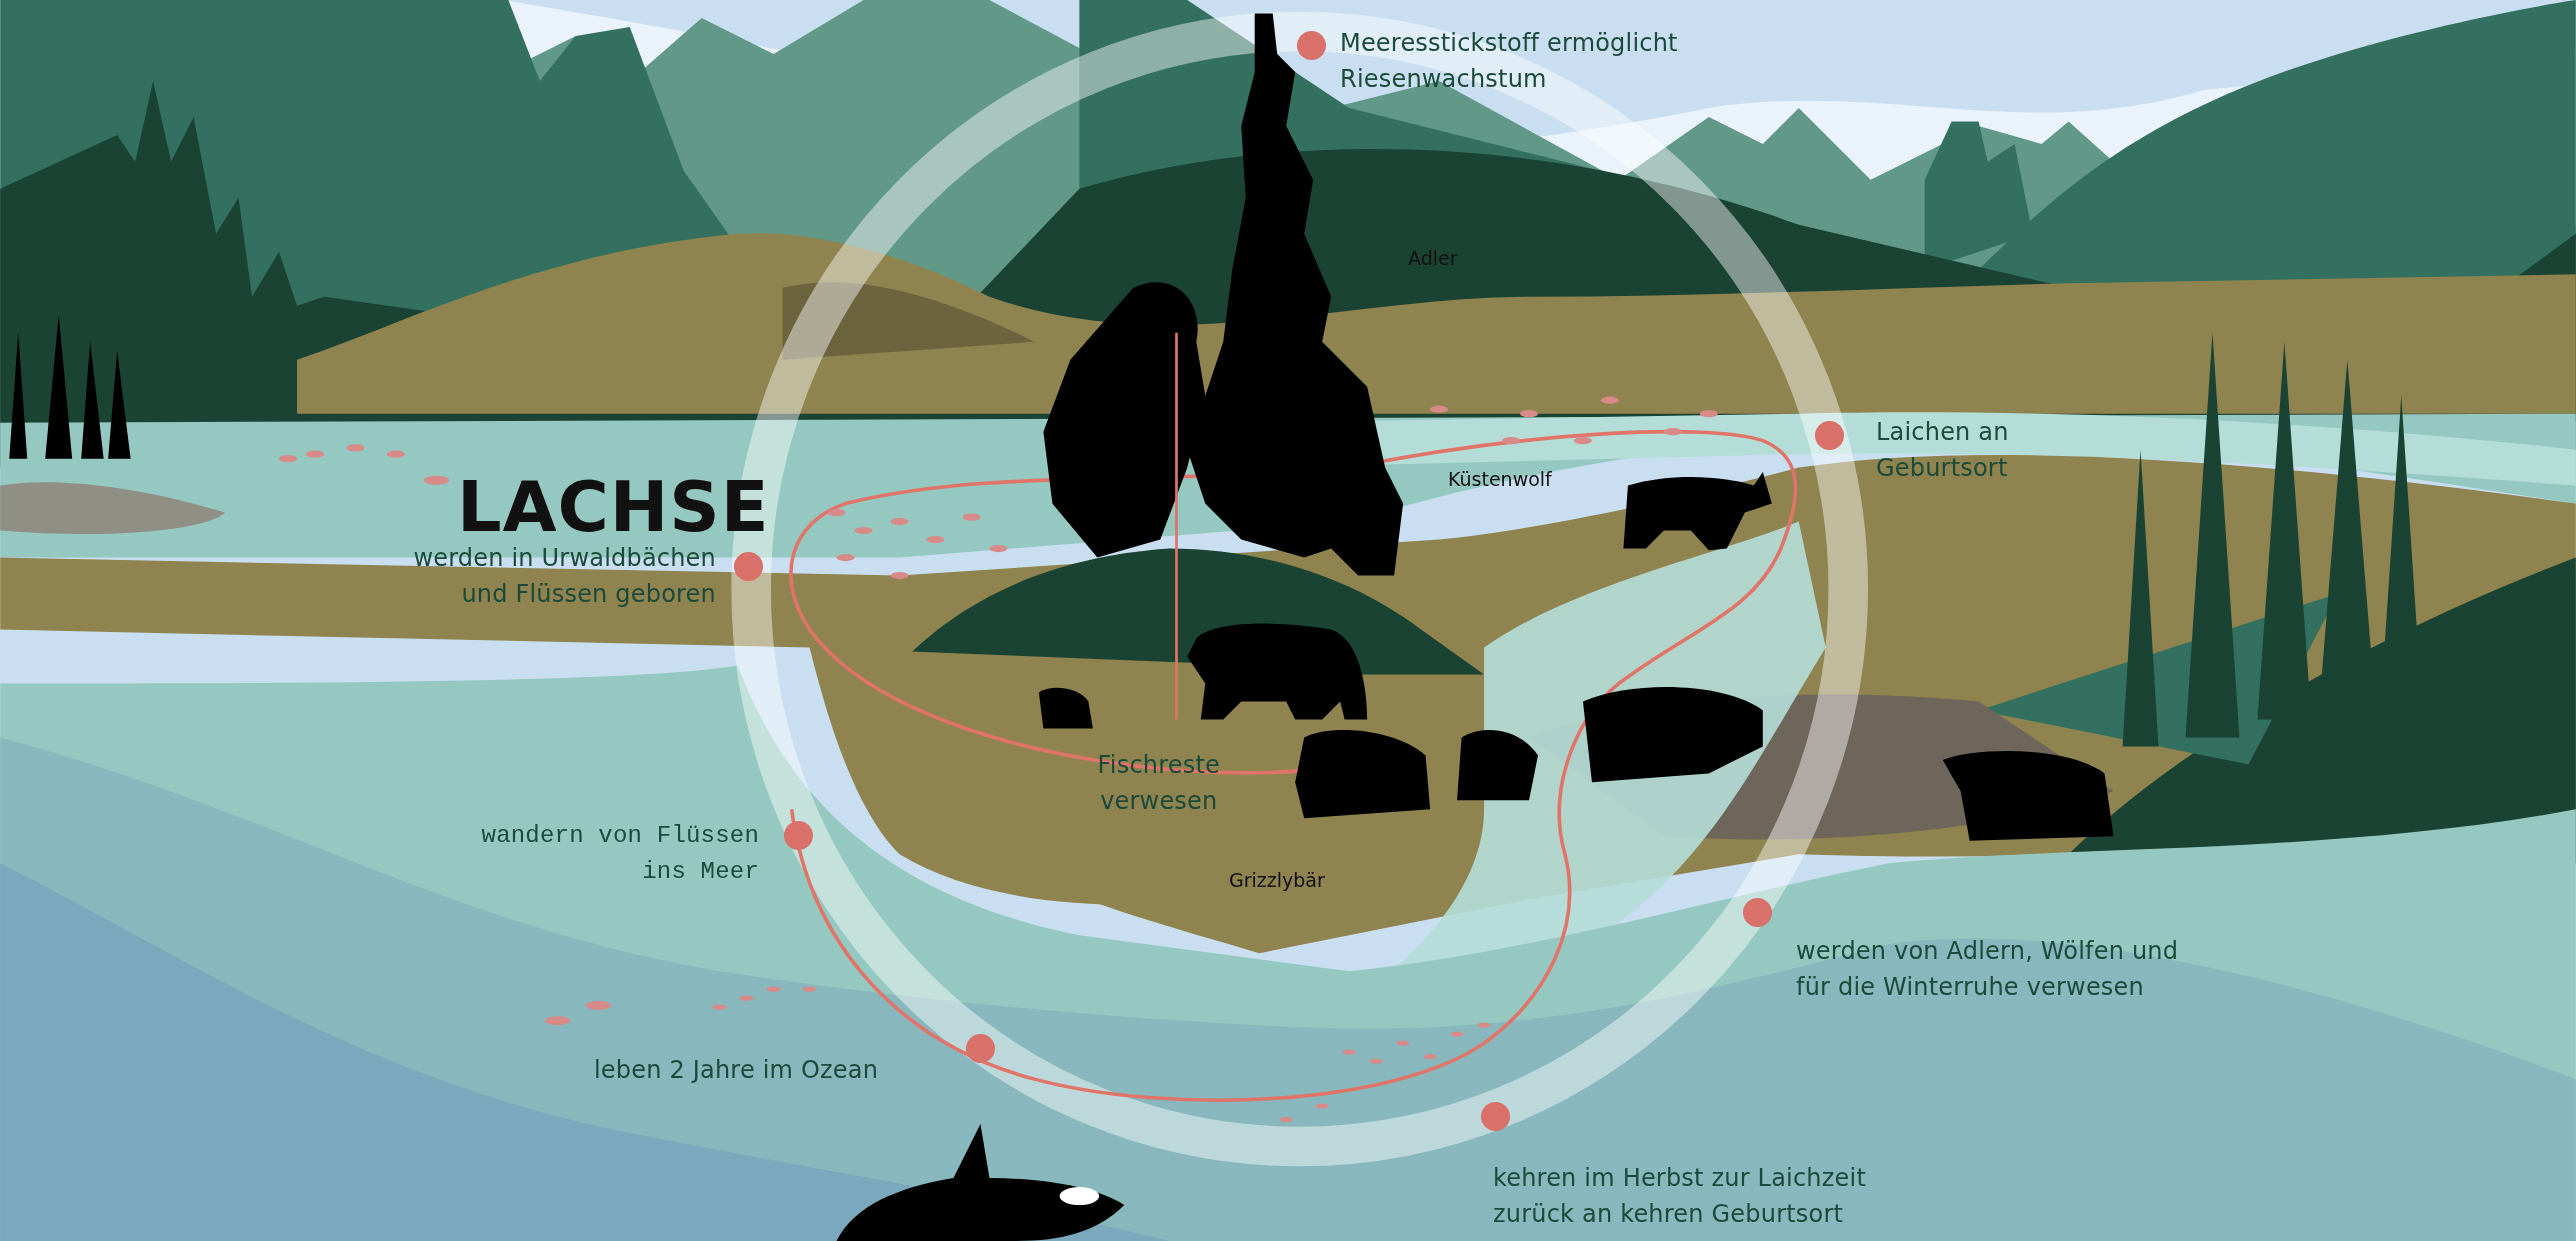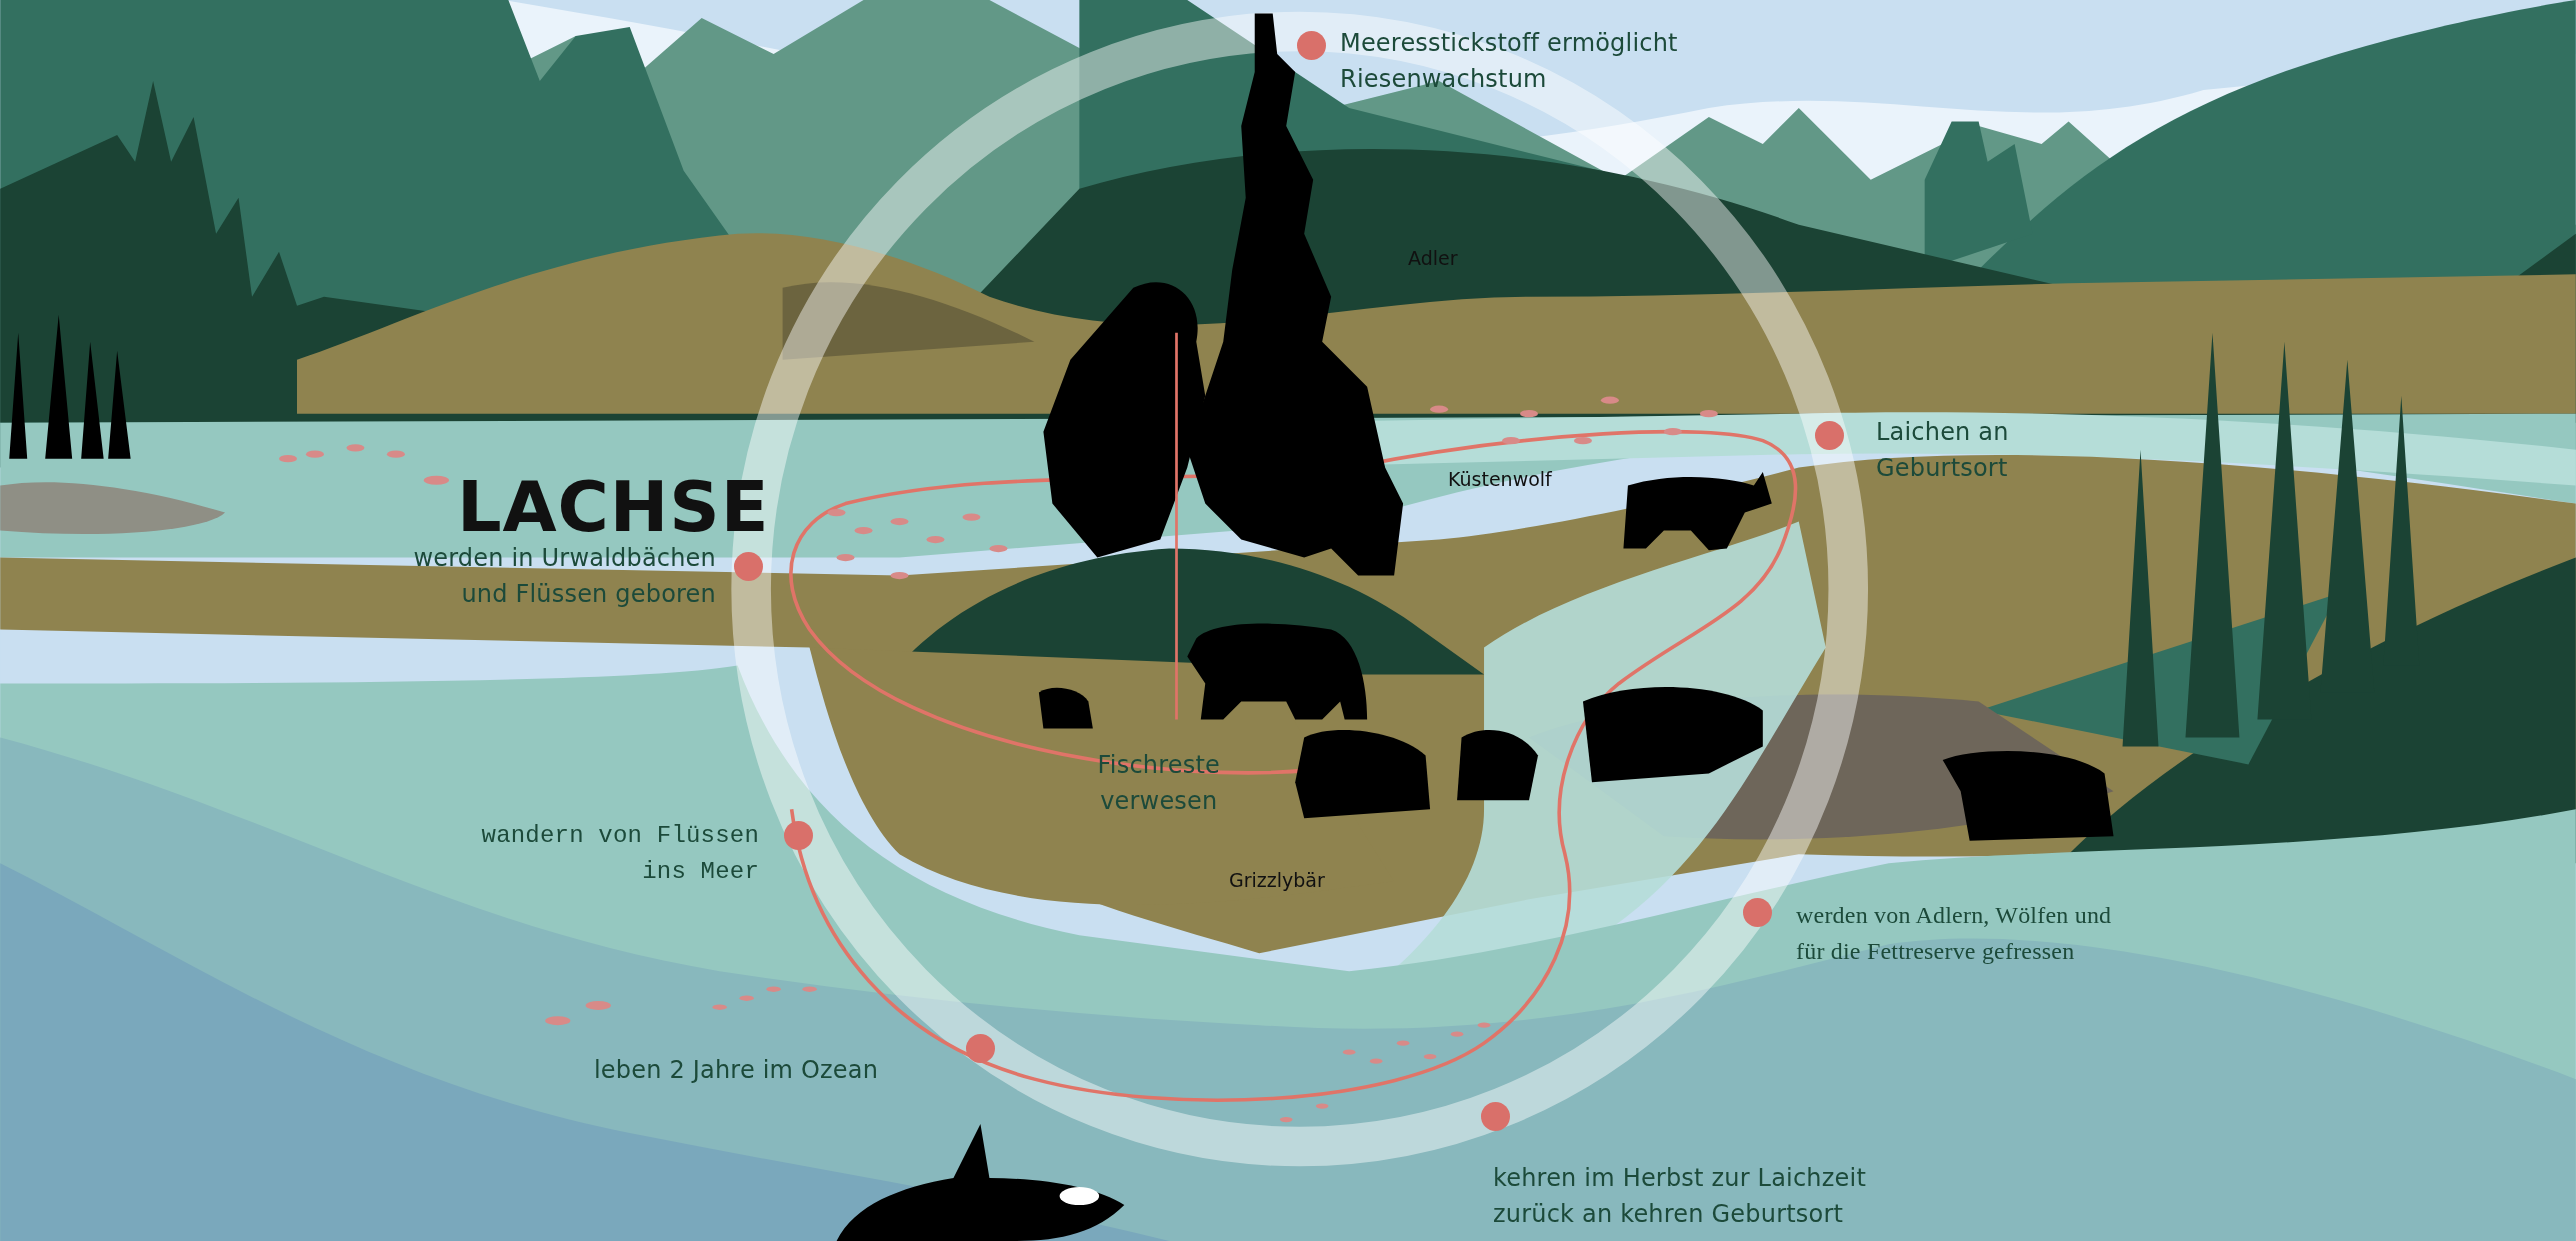--- a/index.html
+++ b/index.html
@@ -137,23 +137,23 @@
     <div>leben 2 Jahre im Ozean</div>
   </div>
   <div class="dot" style="left:966px;top:1034px;"></div>
 
   <div class="lbl" style="left:1493px;top:1160px;">
     <div>kehren im Herbst zur Laichzeit</div>
     <div>zurück an kehren Geburtsort</div>
   </div>
   <div class="dot" style="left:1481px;top:1102px;"></div>
 
-  <div class="lbl" style="left:1796px;top:897px;font-family:Liberation Serif, serif;">
+  <div class="lbl" style="left:1796px;top:933px;">
     <div>werden von Adlern, Wölfen und</div>
-    <div>für die Fettreserve gefressen</div>
+    <div>für die Winterruhe verwesen</div>
   </div>
   <div class="dot" style="left:1743px;top:898px;"></div>
 
   <div class="lbl" style="left:1876px;top:414px;">
     <div>Laichen an</div>
     <div>Geburtsort</div>
   </div>
   <div class="dot" style="left:1815px;top:421px;"></div>
 
   <div class="lbl" style="left:1340px;top:25px;">

